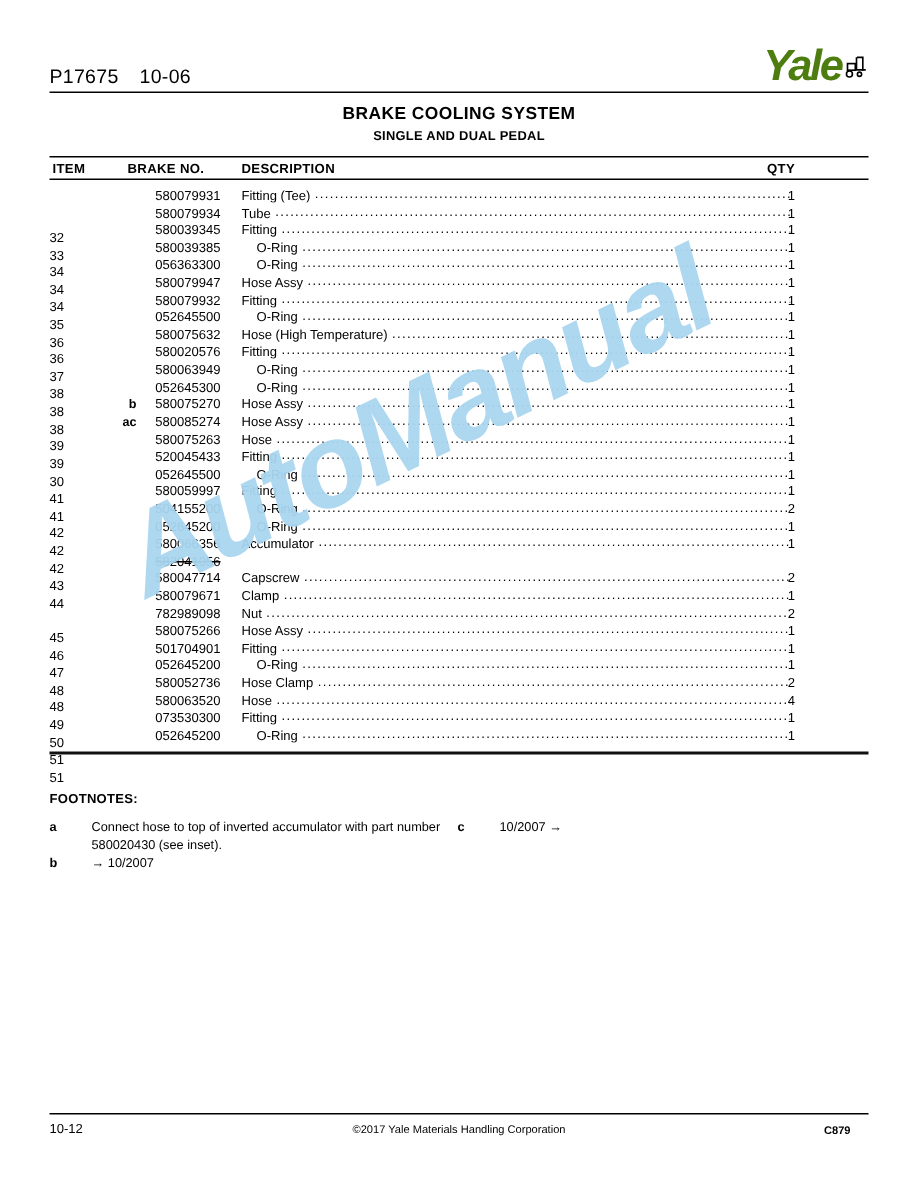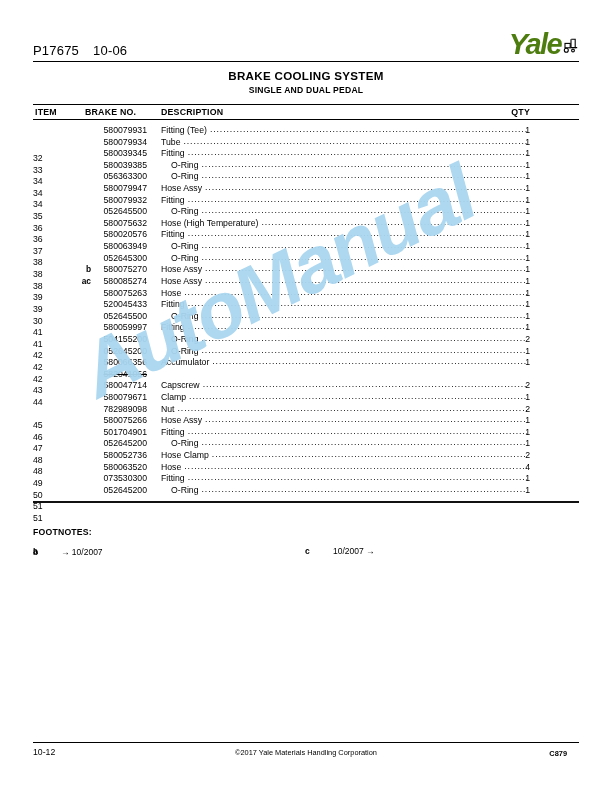--- a/index.html
+++ b/index.html
@@ -614,21 +614,21 @@
           <span class="c-qty">1</span>
         </div>
       </div>
     <div class="rule-thick"></div>
   </div>
 
   <div id="footnotes">
     <div id="fn-title">FOOTNOTES:</div>
     <div id="fn-cols">
       <div class="fn-col left" id="fn-left">
-          <div class="fn-item"><span class="fn-key">a</span></div>
+          <div class="fn-item"><span class="fn-key">a</span><span>Connect hose to top of inverted accumulator with part number 580020430 (see inset).</span></div>
           <div class="fn-item"><span class="fn-key">b</span><span>→ 10/2007</span></div>
         </div>
       <div class="fn-col right" id="fn-right">
           <div class="fn-item"><span class="fn-key">c</span><span>10/2007 →</span></div>
         </div>
     </div>
   </div>
 
   <div id="foot-rule"></div>
   <div id="footer">

